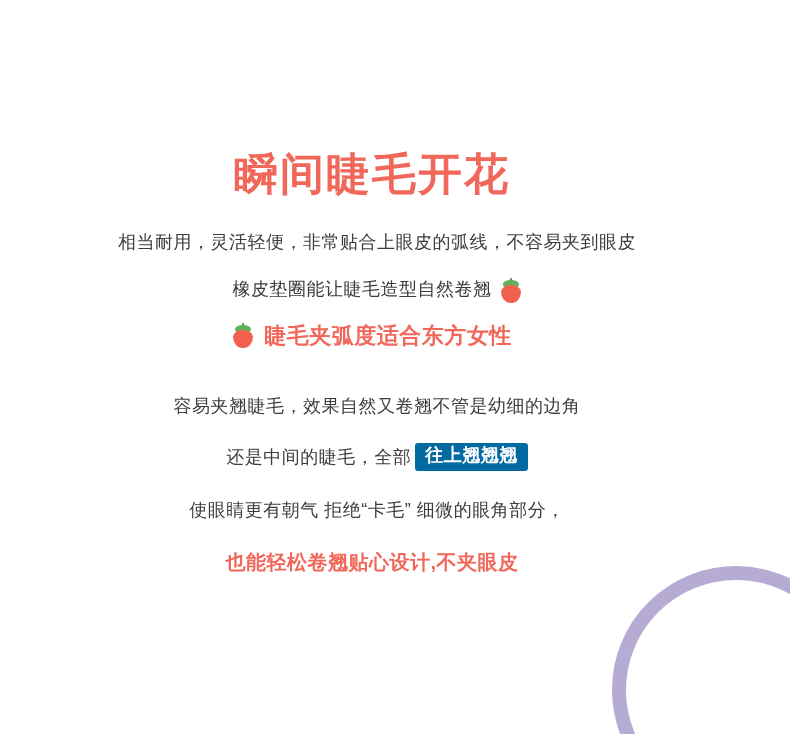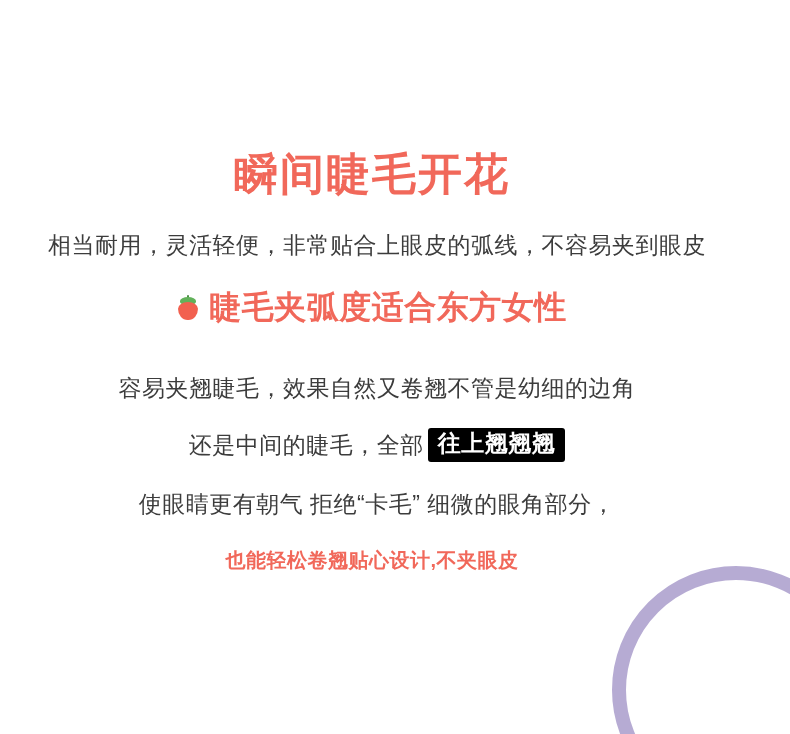--- a/index.html
+++ b/index.html
@@ -44,54 +44,54 @@
   .headline {
     margin-top: 148px;
     font-size: 44px;
     font-weight: bold;
     color: #f1685a;
     letter-spacing: 2px;
     line-height: 1.2;
   }
 
   .line {
-    font-size: 23px;
+    font-size: 18px;
     color: #3c3c3c;
     line-height: 1.25;
     letter-spacing: 0.5px;
     padding-left: 10px;
   }
 
   .line-1 { margin-top: 30px; }
   .line-2 { margin-top: 25px; }
 
   .subhead {
-    margin-top: 26px;
-    font-size: 32px;
+    margin-top: 18px;
+    font-size: 22px;
     font-weight: bold;
     color: #f1685a;
     letter-spacing: 0.5px;
     display: flex;
     align-items: center;
     justify-content: center;
     gap: 10px;
   }
 
   .line-3 { margin-top: 44px; }
   .line-4 {
     margin-top: 26px;
     display: flex;
     align-items: center;
     justify-content: center;
     text-align: right;
   }
   .line-5 { margin-top: 28px; }
 
   .highlight {
-    background: #000000;
+    background: #0369a1;
     color: #ffffff;
     font-weight: bold;
     padding: 2px 10px 4px 10px;
     border-radius: 3px;
     margin-left: 4px;
     display: inline-block;
     line-height: 1.2;
   }
 
   .line-6 {
@@ -145,20 +145,23 @@
 <div class="page">
 
   <div class="corner-arc"></div>
 
   <div class="content">
 
     <div class="headline">瞬间睫毛开花</div>
 
     <div class="line line-1">相当耐用，灵活轻便，非常贴合上眼皮的弧线，不容易夹到眼皮</div>
 
+    <div class="line line-2">
+      <span>橡皮垫圈能让睫毛造型自然卷翘</span><span class="berry inline-right"><span class="stem"></span><span class="leaf"></span><span class="body"></span></span>
+    </div>
 
     <div class="subhead">
       <span class="berry">
           <span class="stem"></span>
           <span class="leaf"></span>
           <span class="body"></span>
         </span>
       <span>睫毛夹弧度适合东方女性</span>
     </div>
 

